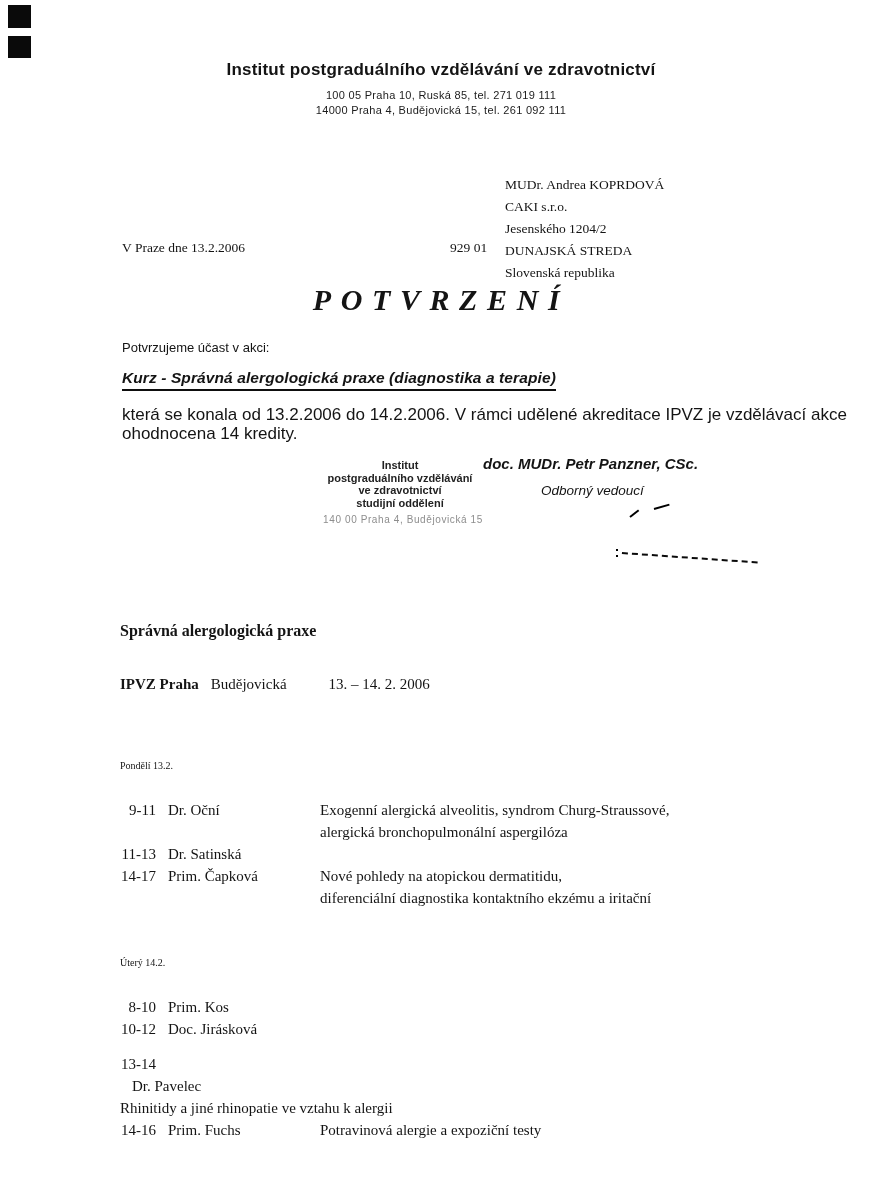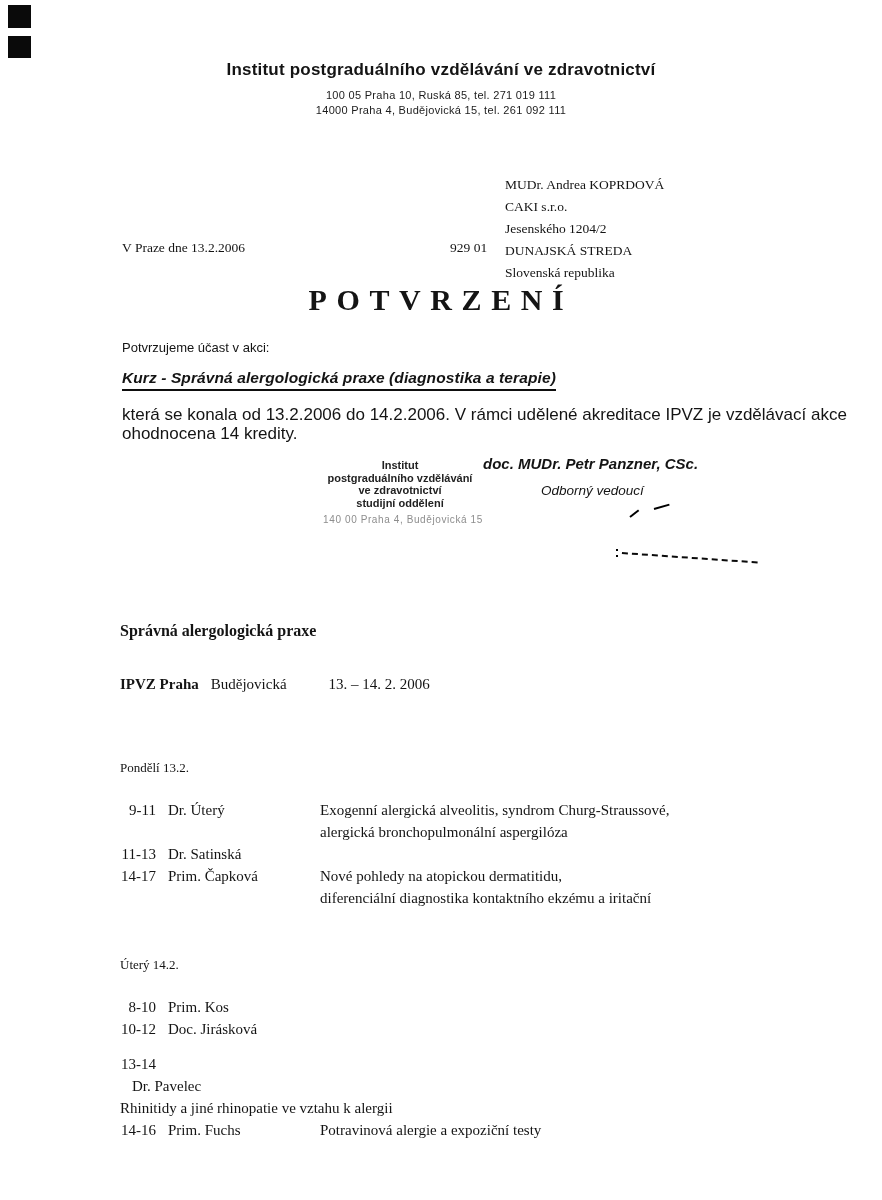--- a/index.html
+++ b/index.html
@@ -29,21 +29,21 @@
   
   .serif{font-family:"Liberation Serif", serif;}
   .recipient{left:505px;top:174px;font-size:13.5px;line-height:22px;}
   .postal{left:450px;top:240px;font-size:13.5px;}
   .place-date{left:122px;top:240px;font-size:13.5px;}
 
   
   .cert-title{
     top:283px;
     font-family:"Liberation Serif", serif;
-    font-size:30px;font-weight:bold;
+    font-size:30px;font-weight:bold;font-style:italic;
     letter-spacing:.32em;
   }
   .intro{left:122px;top:340px;font-size:13px;}
   .course{
     left:122px;top:369px;
     font-size:15.5px;font-weight:bold;font-style:italic;
     border-bottom:2.5px solid #0e0e0e;padding-bottom:2px;
     letter-spacing:.1px;
   }
   .body-par{left:122px;top:405px;font-size:17px;line-height:19px;}
@@ -77,21 +77,21 @@
     transform:rotate(4deg);transform-origin:left top;
   }
 
   
   .prog-title{left:120px;top:622px;font-size:16px;font-weight:bold;}
   .prog-line{left:120px;top:676px;font-size:15px;white-space:nowrap;}
   .prog-line .venue{font-weight:bold;}
   .prog-line .hall{margin-left:12px;}
   .prog-line .dates{margin-left:42px;}
 
-  .day-label{font-size:13px;}
+  .day-label{font-size:10px;}
   .day1{left:120px;top:760px;}
   .day2{left:120px;top:957px;}
   .sched{left:120px;font-size:15px;line-height:22px;}
   .sched-mon{top:799px;}
   .sched-tue{top:996px;}
   .sched-row{display:flex;align-items:flex-start;}
   .sched-row.gap-before{margin-top:13px;flex-direction:column;}
   .t{width:36px;text-align:right;flex:none;}
   .l{margin-left:12px;width:152px;flex:none;}
   .topic div{white-space:nowrap;}
@@ -145,21 +145,21 @@
   <div class="abs prog-title serif">Správná alergologická praxe</div>
   <div class="abs prog-line serif">
     <span class="venue">IPVZ Praha</span><span class="hall">Budějovická</span><span class="dates">13. – 14. 2. 2006</span>
   </div>
 
   <div class="abs day-label day1 serif">Pondělí 13.2.</div>
 
   <div class="abs sched sched-mon serif">
     <div class="sched-row">
       <div class="t">9-11</div>
-      <div class="l">Dr. Úterý</div>
+      <div class="l">Dr. Oční</div>
       <div class="topic">
         <div>Exogenní alergická alveolitis, syndrom Churg-Straussové,</div>
         <div>alergická bronchopulmonální aspergilóza</div>
       </div>
     </div>
     <div class="sched-row">
       <div class="t">11-13</div>
       <div class="l">Dr. Satinská</div>
     </div>
     <div class="sched-row">

